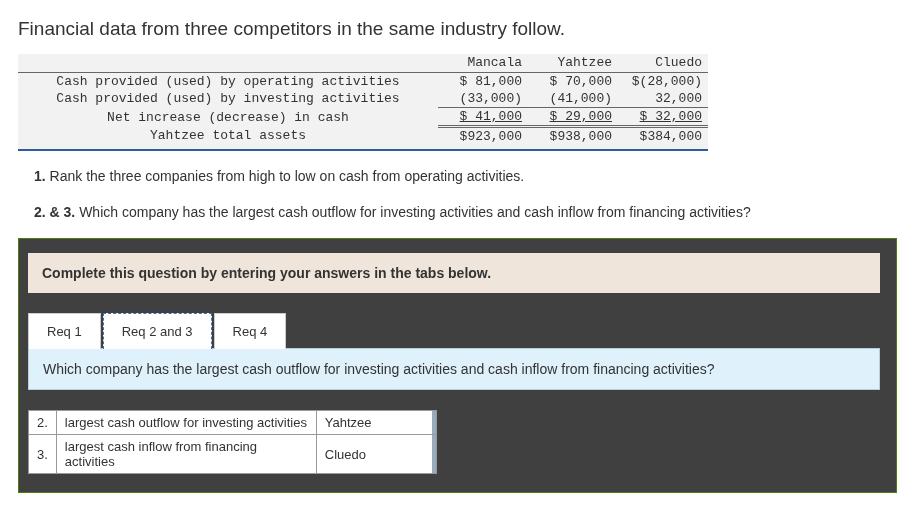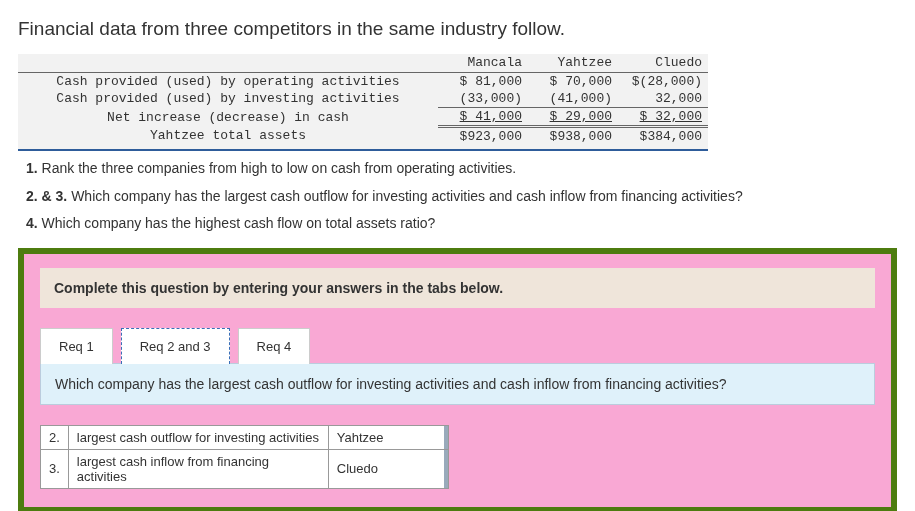--- a/index.html
+++ b/index.html
@@ -7,25 +7,25 @@
 .intro { margin-bottom: 14px; font-size: 19px; }
 .data-table { border-collapse: collapse; margin-bottom: 8px; background: #f2f2f2; }
 .data-table td, .data-table th { padding: 1px 6px; font-family: "Courier New", monospace; font-size: 13px; }
 .data-table th { font-weight: normal; text-align: center; border-bottom: 1px solid #666; padding-bottom: 2px; }
 .data-table .label-col { width: 420px; text-align: center; }
 .data-table .num-col { width: 90px; text-align: right; }
 .total-row td.num-col { border-top: 1px solid #666; }
 .dbl-row td.num-col { border-top: 1px solid #666; border-bottom: 3px double #666; text-decoration: underline; }
 .data-table tr.sep td { border-bottom: 2px solid #2e5c9a; padding-top:3px; }
 .questions { margin-bottom: 14px; line-height: 1.4; font-size: 14px; }
-.questions p { margin: 8px; }
+.questions p { margin: 16px; }
 .questions b { font-weight: bold; }
-.answer-box { border: 6px solid #4d7c0f; background: #f9a8d4; padding: 14px 16px 18px 16px; }
+.answer-box { border: 1px solid #4d7c0f; background: #404040; padding: 14px 16px 18px 9px; }
 .instruct { background: #efe5da; padding: 12px 14px; font-weight: bold; font-size: 14px; margin-bottom: 20px; }
-.tabs { display: flex; gap: 8px; margin-bottom: 0; }
+.tabs { display: flex; gap: 2px; margin-bottom: 0; }
 .tab { padding: 10px 18px; border: 1px solid #ccc; background: #fff; font-size: 13px; cursor: pointer; border-bottom: none; }
 .tab.active { border: 1px dashed #3a6fb7; border-bottom: none; background: #fff; position: relative; z-index: 2; }
 .tab-body { background: #dff1fa; border: 1px solid #bcd; padding: 12px 14px; font-size: 14px; margin-top: -1px; margin-bottom: 20px; }
 .answer-grid { border-collapse: collapse; }
 .answer-grid td { border: 1px solid #999; padding: 4px 8px; font-size: 13px; background: #fff; }
 .answer-grid td.numcell { width: 26px; text-align: center; }
 .answer-grid td.labelcell { width: 260px; }
 .answer-grid td.dropcell { width: 120px; position: relative; }
 .drop-handle { position: absolute; right: 0; top: 0; bottom: 0; width: 4px; background: #9ab; cursor: pointer; }
 </style>
@@ -68,21 +68,20 @@
   </tr>
   <tr class="sep">
         <td colspan="4"></td>
       </tr>
 </tbody>
   </table>
 
 <div class="questions">
   <p><b>1.</b> <span>Rank the three companies from high to low on cash from operating activities.</span></p>
   <p><b>2. &amp; 3.</b> <span>Which company has the largest cash outflow for investing activities and cash inflow from financing activities?</span></p>
-  <p><b>4.</b> <span>Which company has the highest cash flow on total assets ratio?</span></p>
 </div>
 
 <div class="answer-box">
   <div class="instruct">Complete this question by entering your answers in the tabs below.</div>
 
   <div class="tabs">
     <div class="tab">Req 1</div>
     <div class="tab active">Req 2 and 3</div>
     <div class="tab">Req 4</div>
   </div>

